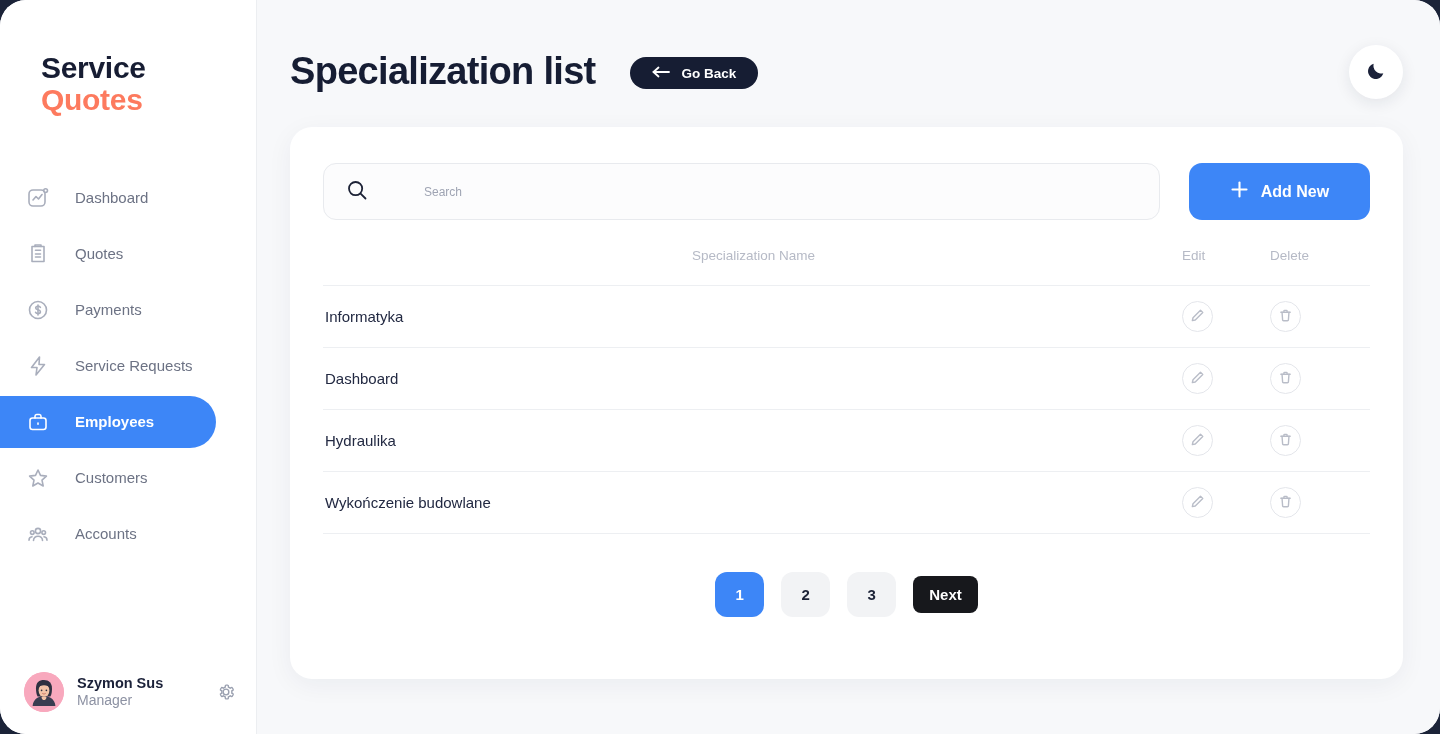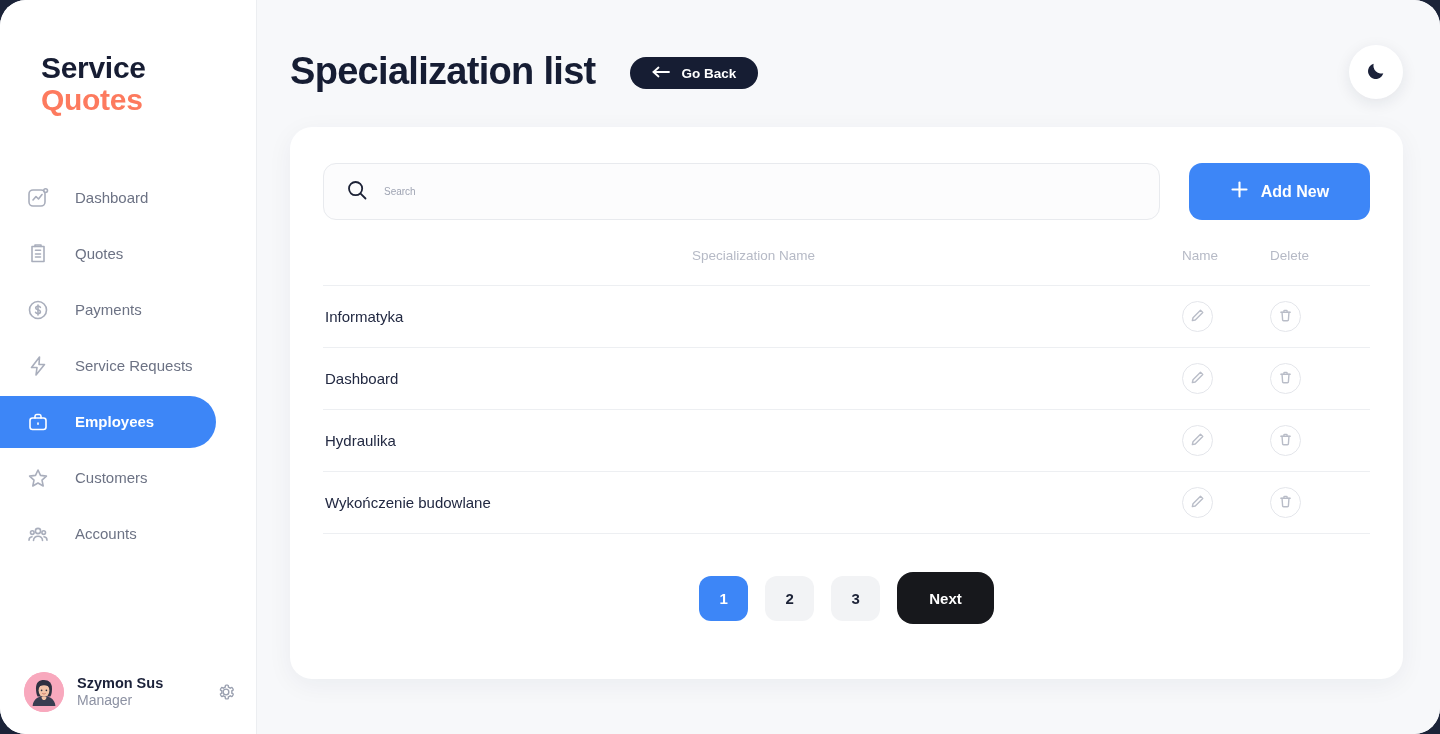--- a/index.html
+++ b/index.html
@@ -120,22 +120,23 @@
   .card-top { display: flex; gap: 29px; align-items: center; }
   .search-wrap {
     flex: 1; height: 57px; border: 1px solid #e8eaee; border-radius: 13px;
     background: #fcfcfd; display: flex; align-items: center; gap: 16px;
     padding: 0 22px;
   }
   .search-wrap svg { width: 22px; height: 22px; stroke: #1c2236; fill: none; stroke-width: 1.8;
                      stroke-linecap: round; flex: 0 0 22px; }
   .search-input {
     border: none; outline: none; background: transparent;
-    font-size: 10px; color: #0f766e; width: 100%;
+    font-size: 12px; color: #0f766e; width: 100%;
     font-family: "Liberation Sans", sans-serif;
+    margin-left: 40px;
   }
   .search-input::placeholder { color: #9fa4b3; }
   .add-new {
     width: 181px; height: 57px; border-radius: 13px; border: none;
     background: #3d86f7; color: #fff; font-size: 16px; font-weight: bold;
     display: flex; align-items: center; justify-content: center; gap: 12px;
     cursor: pointer; font-family: "Liberation Sans", sans-serif;
   }
   .add-new svg { width: 19px; height: 19px; stroke: #fff; stroke-width: 2.1; stroke-linecap: round; }
 
@@ -164,21 +165,21 @@
 
   
   .pager { display: flex; justify-content: center; align-items: center; gap: 17px; margin-top: 38px; }
   .page-btn {
     width: 49px; height: 45px; border-radius: 12px; border: none;
     background: #f2f3f5; color: #1c2236; font-size: 15px; font-weight: bold;
     cursor: pointer; font-family: "Liberation Sans", sans-serif;
   }
   .page-btn.active { background: #3d86f7; color: #ffffff; }
   .page-next {
-    height: 52px; padding: 0 32px; border-radius: 16px; border: none;
+    height: 37px; padding: 0 16px; border-radius: 8px; border: none;
     background: #17181c; color: #fff; font-size: 15px; font-weight: bold;
     cursor: pointer; font-family: "Liberation Sans", sans-serif;
   }
 </style>
 </head>
 <body>
 
 <div class="app-window">
 
   <aside class="sidebar">
@@ -335,21 +336,21 @@
               </svg>
           </span>
           <span>Add New</span>
         </button>
       </div>
 
       <table>
         <thead>
           <tr>
             <th class="col-name">Specialization Name</th>
-            <th class="col-edit">Name</th>
+            <th class="col-edit">Edit</th>
             <th class="col-del">Delete</th>
           </tr>
         </thead>
         <tbody>
           <tr>
             <td class="cell-name">Informatyka</td>
             <td>
               <button class="icon-btn">
                 <span>
                   <svg viewBox="0 0 16 16">

